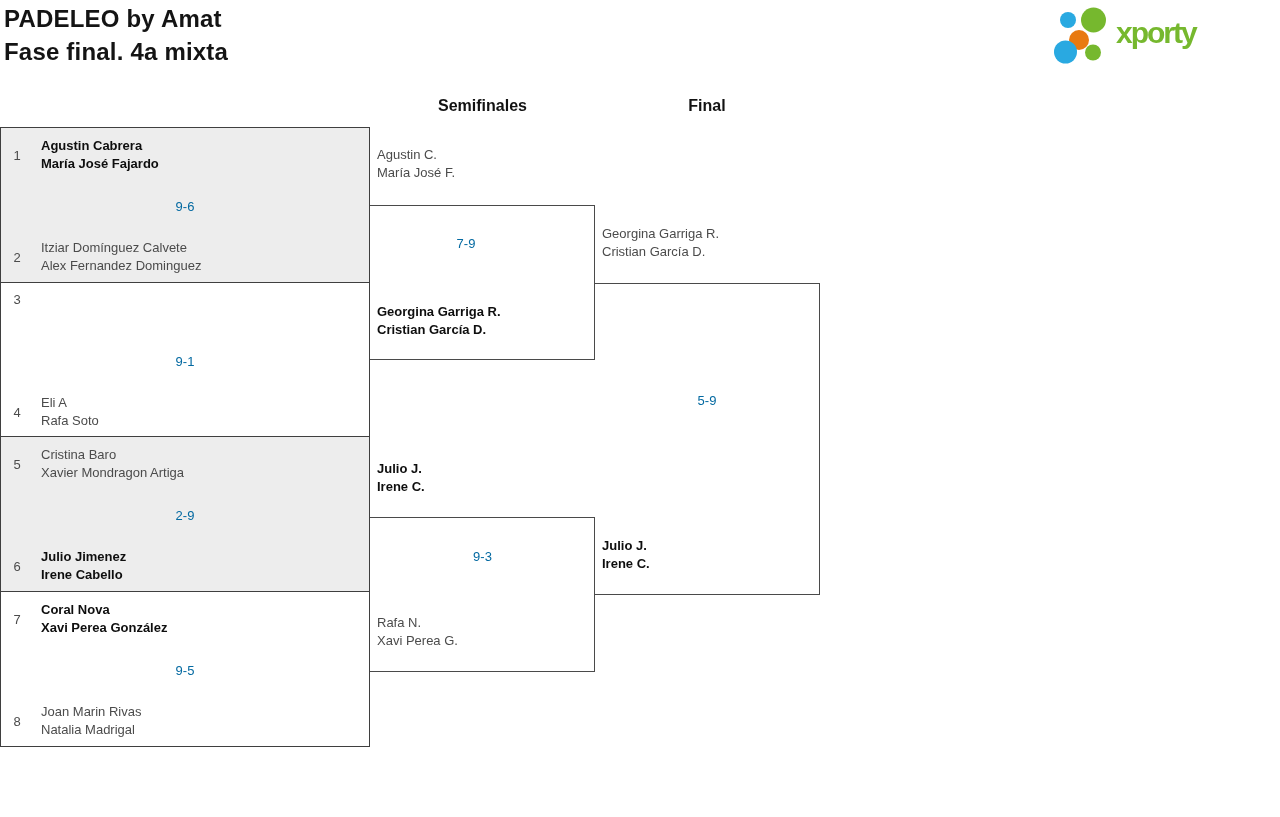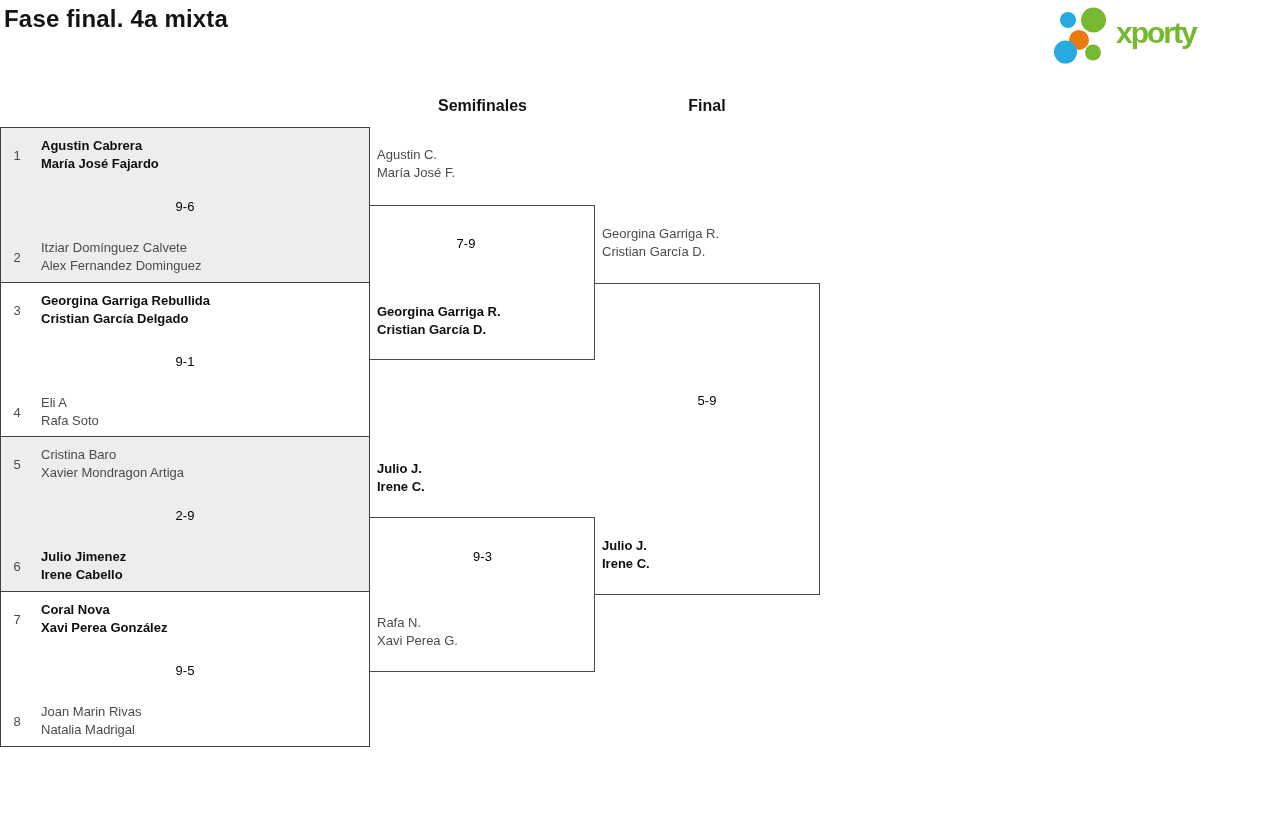--- a/index.html
+++ b/index.html
@@ -31,21 +31,21 @@
 
   .conn-box { position:absolute; border:1px solid #4a4a4a; border-left:none; background:transparent; }
   .sf1 { left:370px; top:205px; width:225px; height:155px; }
   .sf2 { left:370px; top:517px; width:225px; height:155px; }
   .fin { left:594px; top:283px; width:226px; height:312px; }
 
   
   .team { font-size:13px; line-height:18px; white-space:nowrap; }
   .winner { font-weight:700; color:#0e0e0e; }
   .loser  { font-weight:400; color:#4b4b4b; }
-  .score  { position:absolute; font-size:13px; line-height:18px; color:#000000; text-align:center; }
+  .score  { position:absolute; font-size:13px; line-height:18px; color:#0369a1; text-align:center; }
 
   .qf-row { position:absolute; left:8px; display:flex; align-items:center; }
   .qf-row-top { top:9px; }
   .qf-row-bottom { top:111px; }
   .seed { width:16px; font-size:13px; color:#4b4b4b; text-align:center; flex:0 0 16px; }
   .names { margin-left:16px; }
   .qf-score { left:0; width:368px; top:70px; }
 
   .float-team { position:absolute; }
   .sf-top-1 { left:377px; top:146px; }
@@ -57,20 +57,21 @@
   .f-top { left:602px; top:225px; }
   .f-bot { left:602px; top:537px; }
   .f-score { left:594px; width:226px; top:392px; }
 </style>
 </head>
 <body>
 
 <div class="page">
 
   <div class="title-block">
+    <div class="title-line">PADELEO by Amat</div>
     <div class="title-line">Fase final. 4a mixta</div>
   </div>
 
   <div class="logo">
     <svg class="logo-dots" viewBox="0 0 70 62">
       <circle cx="20" cy="15" r="8" fill="#29a9e1"></circle>
       <circle cx="45.5" cy="15" r="12.5" fill="#76b82e"></circle>
       <circle cx="31" cy="35" r="10" fill="#e87a10"></circle>
       <circle cx="17.5" cy="47" r="11.5" fill="#29a9e1"></circle>
       <circle cx="45" cy="47.5" r="8" fill="#76b82e"></circle>
@@ -96,24 +97,20 @@
       <div class="names team loser">
         <div>Itziar Domínguez Calvete</div>
         <div>Alex Fernandez Dominguez</div>
       </div>
     </div>
   </div>
 
   <div class="qf-box qf2">
     <div class="qf-row qf-row-top">
       <span class="seed">3</span>
-      <div class="names team winner">
-        <div>Georgina Garriga Rebullida</div>
-        <div>Cristian García Delgado</div>
-      </div>
     </div>
     <div class="score qf-score">9-1</div>
     <div class="qf-row qf-row-bottom">
       <span class="seed">4</span>
       <div class="names team loser">
         <div>Eli A</div>
         <div>Rafa Soto</div>
       </div>
     </div>
   </div>

